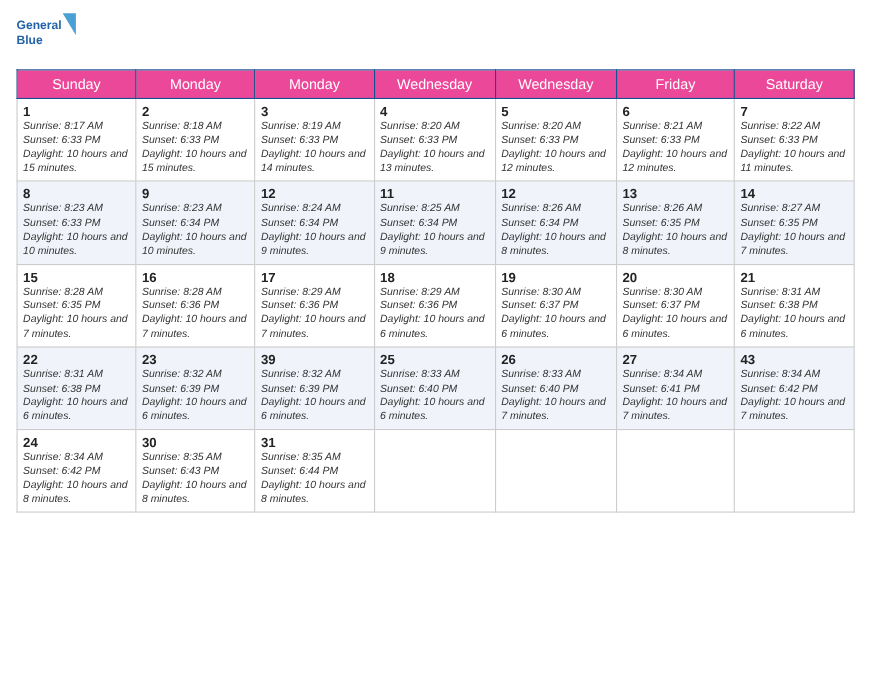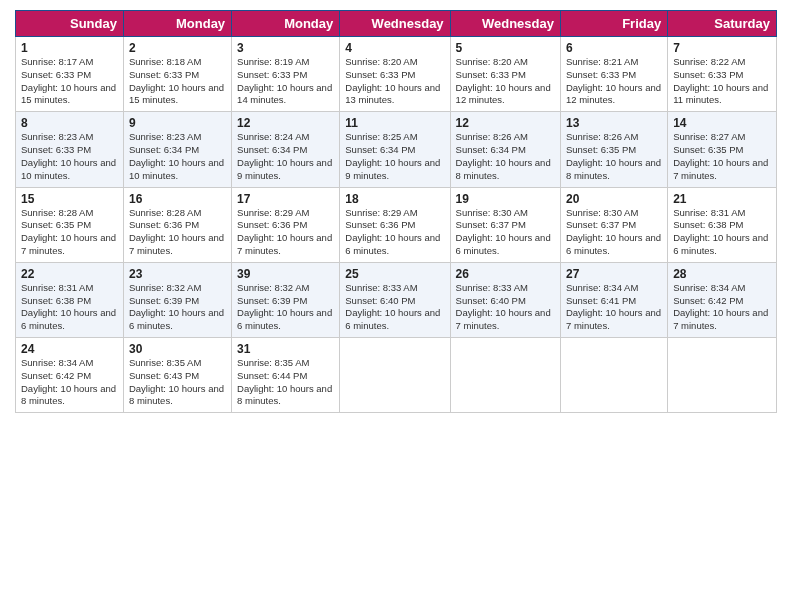--- a/index.html
+++ b/index.html
@@ -37,26 +37,26 @@
     }
     .location {
       font-size: 14px;
       color: #555;
     }
     .calendar {
       width: 100%;
       border-collapse: collapse;
     }
     .calendar th {
-      background: #be185d;
+      background: #ec4899;
       color: #fff;
-      text-align: right;
+      text-align: center;
       padding: 5px 6px;
       font-size: 13px;
-      font-weight: bold;
+      font-weight: normal;
       border: 1px solid #1a4f8f;
     }
     .calendar td {
       border: 1px solid #ccc;
       vertical-align: top;
       padding: 4px 5px;
       width: 113px;
       min-height: 70px;
       background: #fff;
     }
@@ -67,29 +67,43 @@
       font-size: 12px;
       font-weight: bold;
       color: #222;
       display: block;
       margin-bottom: 1px;
     }
     .day-info {
       font-size: 9.5px;
       color: #333;
       line-height: 1.35;
+      font-style: italic;
     }
     .empty-cell {
       background: #fff !important;
     }
   </style>
 </head>
 <body>
 
 <div class="page">
+  <div class="header">
+    <div class="logo">
+    <svg width="55" height="45" viewBox="0 0 55 45">
+      <text x="0" y="16" font-size="11" font-weight="bold" fill="#2563a8" font-family="Arial">General</text>
+      <text x="0" y="30" font-size="11" font-weight="bold" fill="#2563a8" font-family="Arial">Blue</text>
+      <polygon points="42,2 54,2 54,22" fill="#4a9fd4"></polygon>
+    </svg>
+  </div>
+    <div class="title-block">
+      <div class="month-title"></div>
+      <div class="location"></div>
+    </div>
+  </div>
 
   <table class="calendar">
     <thead>
       <tr>
       <th>Sunday</th>
           <th>Monday</th>
           <th>Monday</th>
           <th>Wednesday</th>
           <th>Wednesday</th>
           <th>Friday</th>
@@ -206,21 +220,21 @@
           </td>
           <td>
             <span class="day-num">26</span>
             <div class="day-info">Sunrise: 8:33 AM<br>Sunset: 6:40 PM<br>Daylight: 10 hours and 7 minutes.</div>
           </td>
           <td>
             <span class="day-num">27</span>
             <div class="day-info">Sunrise: 8:34 AM<br>Sunset: 6:41 PM<br>Daylight: 10 hours and 7 minutes.</div>
           </td>
           <td>
-            <span class="day-num">28</span>
+            <span class="day-num">43</span>
             <div class="day-info">Sunrise: 8:34 AM<br>Sunset: 6:42 PM<br>Daylight: 10 hours and 7 minutes.</div>
           </td>
         </tr>
         <tr>
           <td>
             <span class="day-num">24</span>
             <div class="day-info">Sunrise: 8:34 AM<br>Sunset: 6:42 PM<br>Daylight: 10 hours and 8 minutes.</div>
           </td>
           <td>
             <span class="day-num">30</span>

